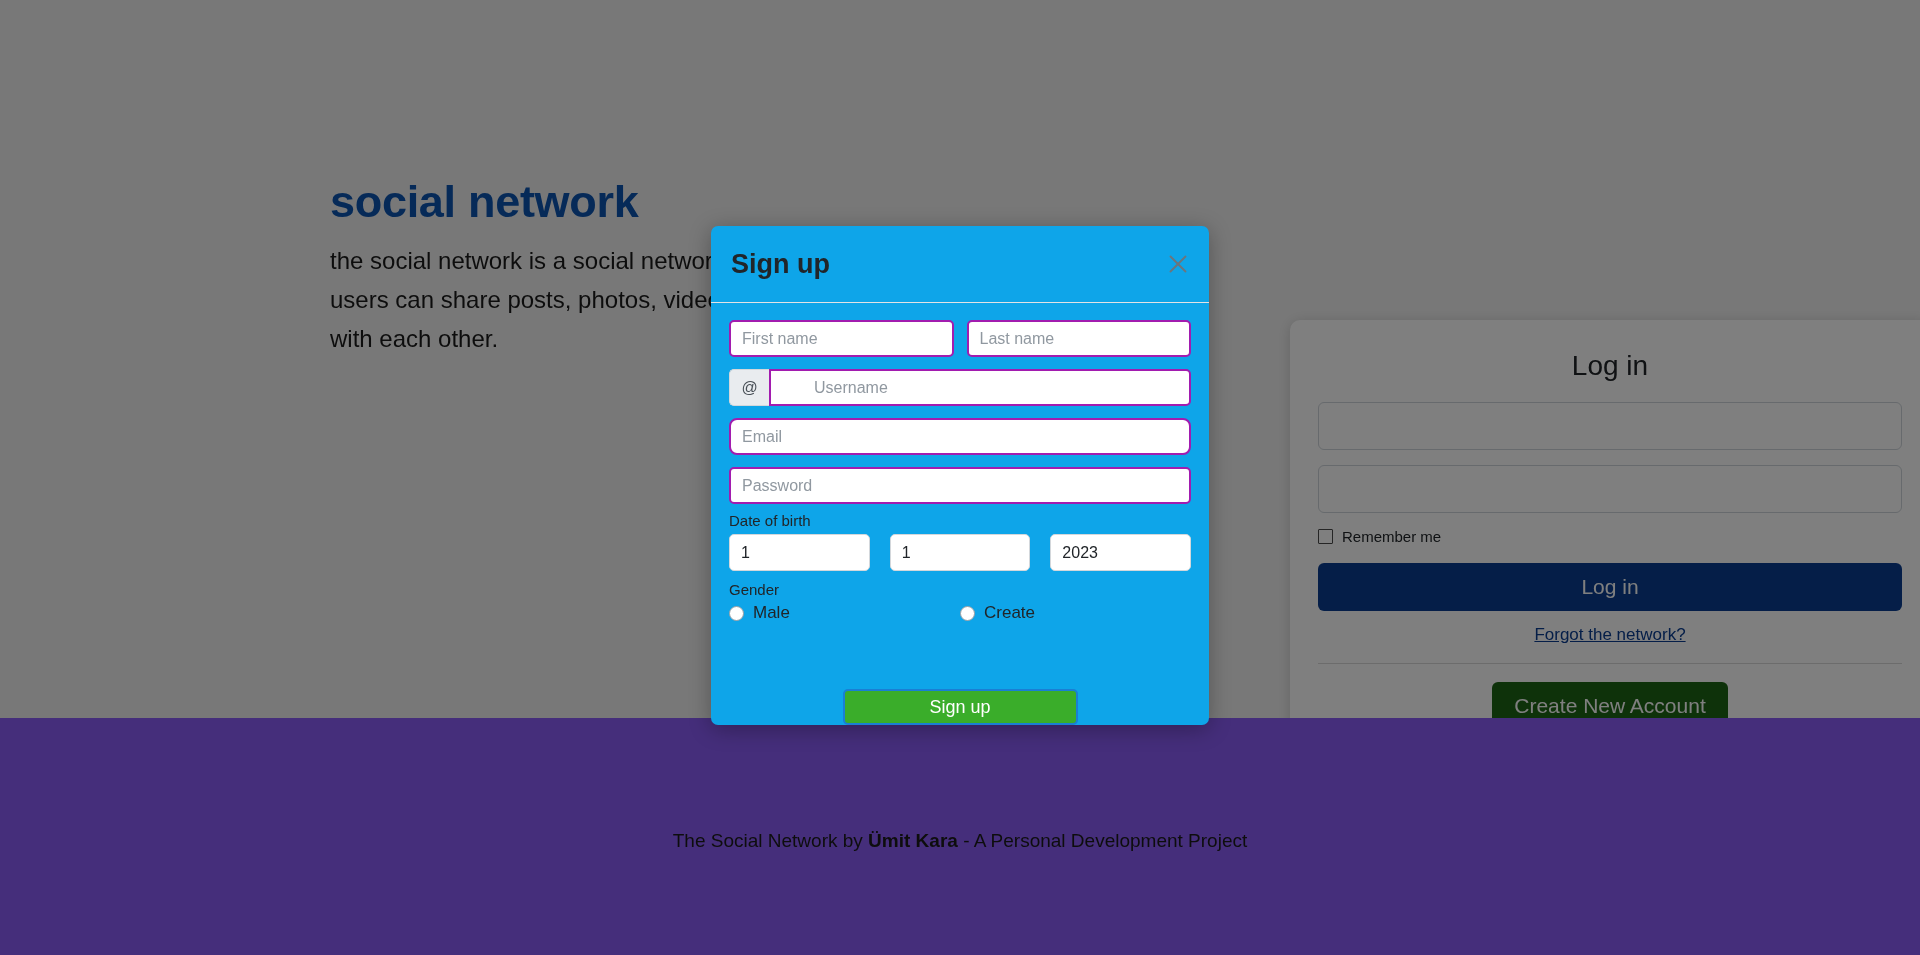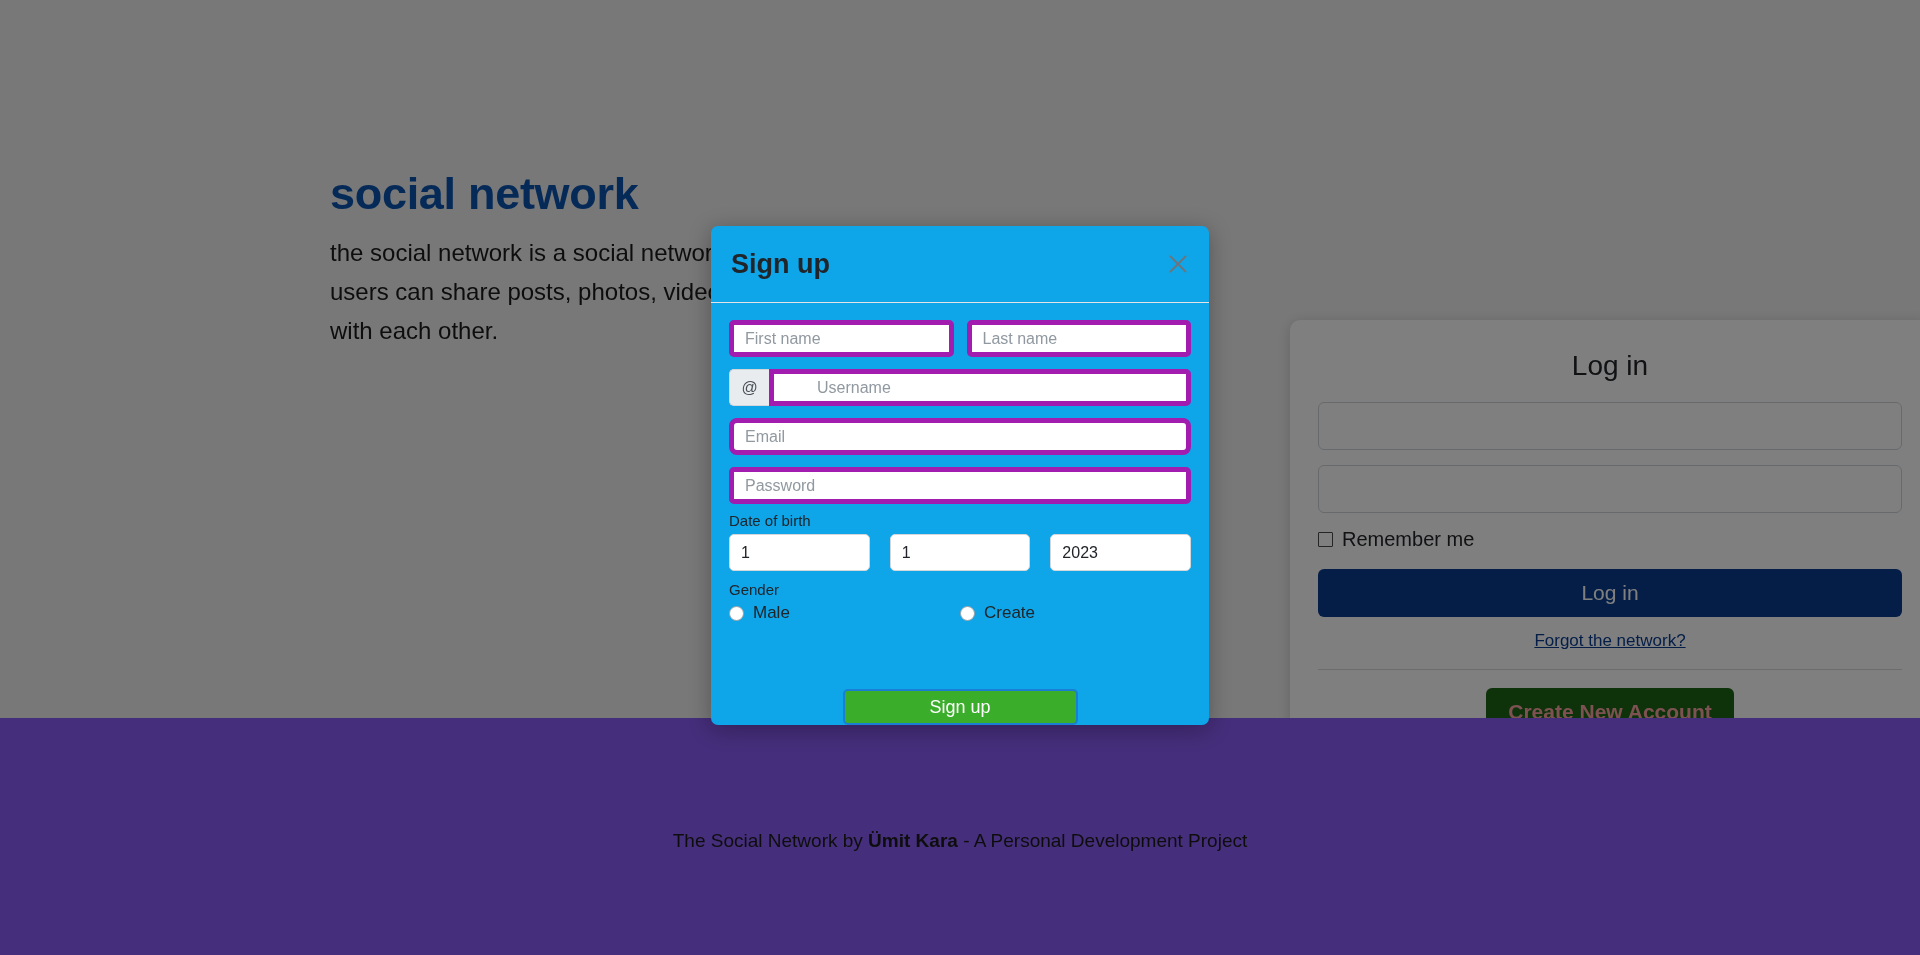--- a/index.html
+++ b/index.html
@@ -17,21 +17,21 @@
   
   .hero {
     position: absolute; left: 0; top: 0;
     width: 1920px; height: 718px;
     background: #f1f1f1;
   }
   .hero-inner {
     position: absolute; left: 330px; top: 160px;
     width: 1260px;
   }
-  .hero-left { position: absolute; left: 0; top: 8px; width: 640px; }
+  .hero-left { position: absolute; left: 0; top: 16px; width: 640px; }
   .hero-title {
     font-size: 45px; font-weight: bold; color: #0d55b1;
     margin: 0 0 14px 0; line-height: 1.15; letter-spacing: -0.3px;
   }
   .hero-desc {
     font-size: 24px; color: #1b1b1b; line-height: 1.62;
     margin: 0; max-width: 600px;
   }
 
   
@@ -51,21 +51,21 @@
     display: block; width: 100%; height: 48px;
     border: 1px solid #ced4da; border-radius: 6px;
     background: #fff; padding: 8px 14px;
     font-size: 17px; color: #495057;
     font-family: "Liberation Sans", sans-serif;
     margin-bottom: 15px;
     outline: none;
   }
   .remember-row {
     display: flex; align-items: center; gap: 9px;
-    margin: 2px 0 18px 0; font-size: 20px; color: #212529;
+    margin: 2px 0 18px 0; font-size: 15px; color: #212529;
   }
   .cb-box {
     width: 15px; height: 15px; border: 1px solid #4a4a4a;
     background: transparent; display: inline-block; border-radius: 1px;
   }
   .btn-login {
     display: block; width: 100%; height: 48px;
     background: #0a3d91; border: none; border-radius: 6px;
     color: #ffffff; font-size: 21px; text-align: center;
     font-family: "Liberation Sans", sans-serif;
@@ -73,22 +73,22 @@
   }
   .forgot-link {
     display: block; text-align: center; margin: 14px 0 0 0;
     font-size: 17px; color: #0a3d91; text-decoration: underline;
   }
   .divider { height: 1px; background: #d8d8d8; margin: 18px 0 18px 0; }
   .btn-create-wrap { text-align: center; }
   .btn-create {
     display: inline-block; height: 48px; padding: 0 22px;
     background: #1c6414; border: none; border-radius: 6px;
-    color: #fca5a5; font-size: 21px; line-height: 48px;
-    font-family: "Liberation Sans", sans-serif; cursor: pointer; font-weight: bold;
+    color: #ffffff; font-size: 21px; line-height: 48px;
+    font-family: "Liberation Sans", sans-serif; cursor: pointer;
   }
 
   
   .footer {
     position: absolute; left: 0; top: 718px;
     width: 1920px; height: 237px; background: #8b5cf6;
   }
   .footer-text {
     position: absolute; left: 0; top: 112px; width: 1920px;
     text-align: center; font-size: 19px; color: #1b1b1b;
@@ -121,21 +121,21 @@
     cursor: pointer; padding: 0; display: flex;
     align-items: center; justify-content: center;
   }
   .modal-close svg { display: block; }
 
   .modal-body { padding: 17px 18px 0 18px; flex: 1 1 auto; }
 
   .row2 { display: flex; gap: 13px; margin-bottom: 12px; }
   .field {
     width: 100%; height: 37px;
-    border: 5px solid #a21caf; border-radius: 5px;
+    border: 2px solid #a21caf; border-radius: 5px;
     background: #fff; padding: 6px 11px;
     font-size: 16px; color: #495057;
     font-family: "Liberation Sans", sans-serif; outline: none;
   }
   .field::placeholder { color: #9098a0; }
   .half { flex: 1 1 0; }
 
   .input-group { display: flex; margin-bottom: 12px; }
   .input-prefix {
     width: 40px; height: 37px; flex: 0 0 40px;

